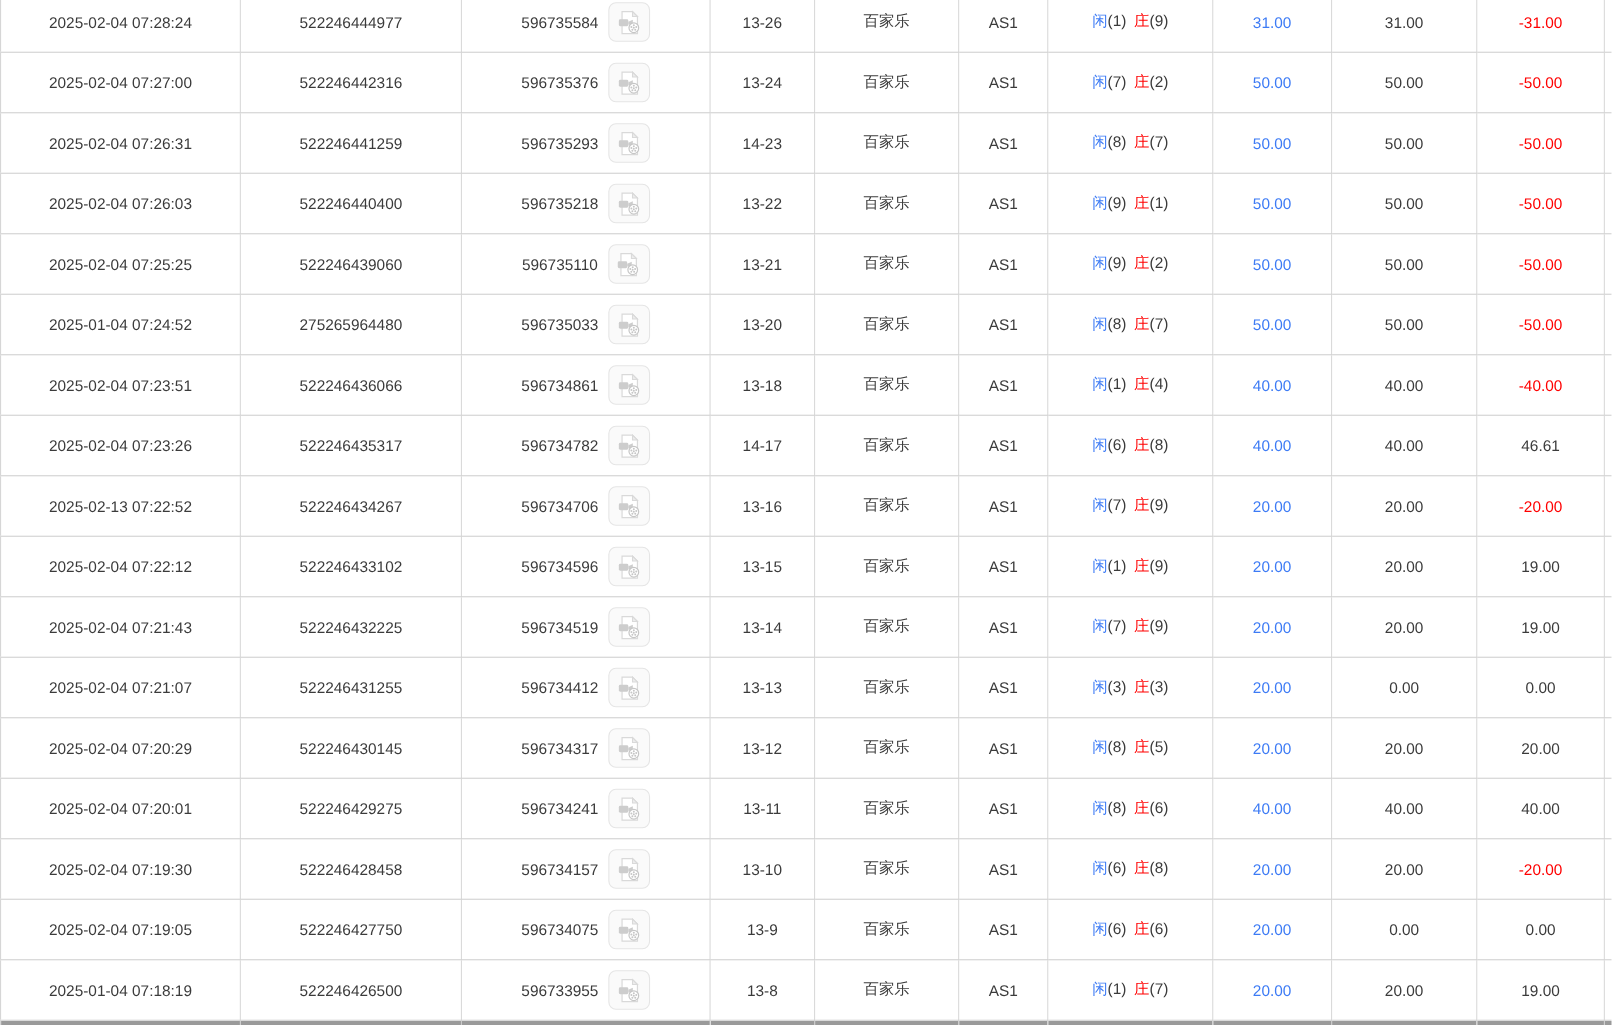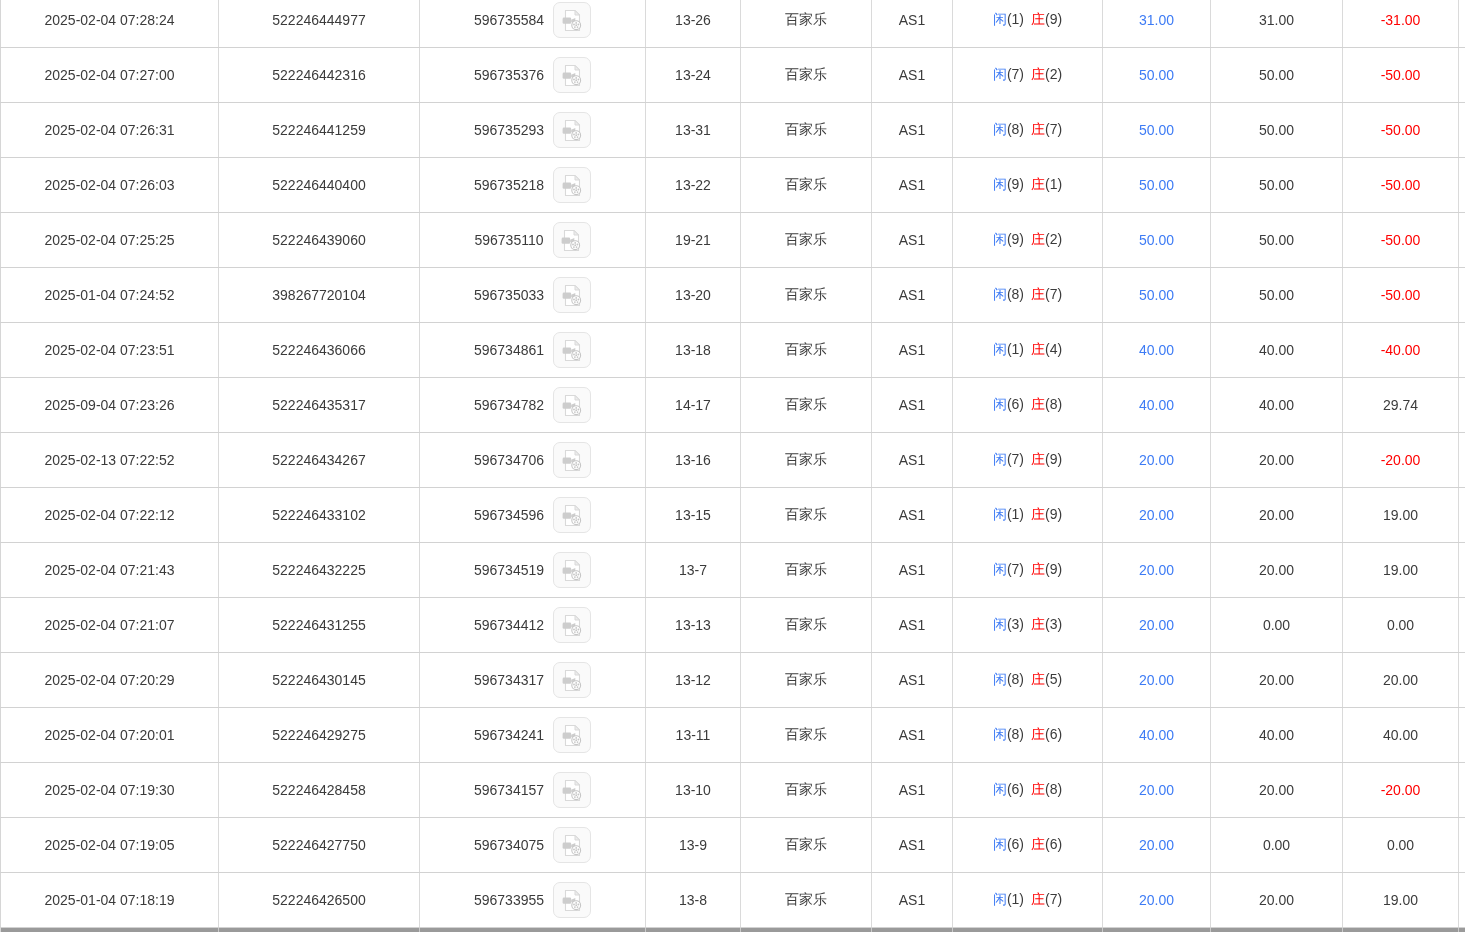--- a/index.html
+++ b/index.html
@@ -131,21 +131,21 @@
         <circle cx="15.2" cy="16.2" r="4.4" fill="#ffffff" stroke="#c6c6c6" stroke-width="1.1"></circle>
         <circle cx="15.2" cy="16.2" r="0.9" fill="#c6c6c6"></circle>
         <circle cx="15.2" cy="13.9" r="0.9" fill="#c6c6c6"></circle>
         <circle cx="17.4" cy="15.5" r="0.9" fill="#c6c6c6"></circle>
         <circle cx="16.5" cy="18.1" r="0.9" fill="#c6c6c6"></circle>
         <circle cx="13.9" cy="18.1" r="0.9" fill="#c6c6c6"></circle>
         <circle cx="13.0" cy="15.5" r="0.9" fill="#c6c6c6"></circle>
       </svg>
             </button>
     </td>
-    <td>13-31</td>
+    <td>14-23</td>
     <td>百家乐</td>
     <td>AS1</td>
     <td class="result-cell">
       <span class="res-player"><span class="blue">闲</span><span>(8)</span></span><span class="res-banker"><span class="red">庄</span><span>(7)</span></span>
     </td>
     <td class="blue">50.00</td>
     <td>50.00</td>
     <td class="neg">-50.00</td>
     <td></td>
   </tr>
@@ -193,34 +193,34 @@
         <circle cx="15.2" cy="16.2" r="4.4" fill="#ffffff" stroke="#c6c6c6" stroke-width="1.1"></circle>
         <circle cx="15.2" cy="16.2" r="0.9" fill="#c6c6c6"></circle>
         <circle cx="15.2" cy="13.9" r="0.9" fill="#c6c6c6"></circle>
         <circle cx="17.4" cy="15.5" r="0.9" fill="#c6c6c6"></circle>
         <circle cx="16.5" cy="18.1" r="0.9" fill="#c6c6c6"></circle>
         <circle cx="13.9" cy="18.1" r="0.9" fill="#c6c6c6"></circle>
         <circle cx="13.0" cy="15.5" r="0.9" fill="#c6c6c6"></circle>
       </svg>
             </button>
     </td>
-    <td>19-21</td>
+    <td>13-21</td>
     <td>百家乐</td>
     <td>AS1</td>
     <td class="result-cell">
       <span class="res-player"><span class="blue">闲</span><span>(9)</span></span><span class="res-banker"><span class="red">庄</span><span>(2)</span></span>
     </td>
     <td class="blue">50.00</td>
     <td>50.00</td>
     <td class="neg">-50.00</td>
     <td></td>
   </tr>
         <tr class="record-row">
     <td>2025-01-04 07:24:52</td>
-    <td>398267720104</td>
+    <td>275265964480</td>
     <td class="gameid-cell">
       <span class="gid">596735033</span><button class="video-btn">
               <svg width="23" height="23" viewBox="0 0 23 23" aria-hidden="true">
         <path d="M4.5 1.5 h9.5 l4.5 4.5 v15.5 h-14 z" fill="#ffffff" stroke="#d9d9d9" stroke-width="1.1"></path>
         <path d="M14 1.5 l4.5 4.5 h-4.5 z" fill="#ededed" stroke="#d9d9d9" stroke-width="1"></path>
         <rect x="1.6" y="8.6" width="8.6" height="6.2" rx="1.3" fill="#cdcdcd"></rect>
         <path d="M10.2 10.7 L14.3 8.9 v6 L10.2 13.1 z" fill="#cdcdcd"></path>
         <circle cx="15.2" cy="16.2" r="4.4" fill="#ffffff" stroke="#c6c6c6" stroke-width="1.1"></circle>
         <circle cx="15.2" cy="16.2" r="0.9" fill="#c6c6c6"></circle>
         <circle cx="15.2" cy="13.9" r="0.9" fill="#c6c6c6"></circle>
@@ -267,21 +267,21 @@
     <td>AS1</td>
     <td class="result-cell">
       <span class="res-player"><span class="blue">闲</span><span>(1)</span></span><span class="res-banker"><span class="red">庄</span><span>(4)</span></span>
     </td>
     <td class="blue">40.00</td>
     <td>40.00</td>
     <td class="neg">-40.00</td>
     <td></td>
   </tr>
         <tr class="record-row">
-    <td>2025-09-04 07:23:26</td>
+    <td>2025-02-04 07:23:26</td>
     <td>522246435317</td>
     <td class="gameid-cell">
       <span class="gid">596734782</span><button class="video-btn">
               <svg width="23" height="23" viewBox="0 0 23 23" aria-hidden="true">
         <path d="M4.5 1.5 h9.5 l4.5 4.5 v15.5 h-14 z" fill="#ffffff" stroke="#d9d9d9" stroke-width="1.1"></path>
         <path d="M14 1.5 l4.5 4.5 h-4.5 z" fill="#ededed" stroke="#d9d9d9" stroke-width="1"></path>
         <rect x="1.6" y="8.6" width="8.6" height="6.2" rx="1.3" fill="#cdcdcd"></rect>
         <path d="M10.2 10.7 L14.3 8.9 v6 L10.2 13.1 z" fill="#cdcdcd"></path>
         <circle cx="15.2" cy="16.2" r="4.4" fill="#ffffff" stroke="#c6c6c6" stroke-width="1.1"></circle>
         <circle cx="15.2" cy="16.2" r="0.9" fill="#c6c6c6"></circle>
@@ -294,21 +294,21 @@
             </button>
     </td>
     <td>14-17</td>
     <td>百家乐</td>
     <td>AS1</td>
     <td class="result-cell">
       <span class="res-player"><span class="blue">闲</span><span>(6)</span></span><span class="res-banker"><span class="red">庄</span><span>(8)</span></span>
     </td>
     <td class="blue">40.00</td>
     <td>40.00</td>
-    <td>29.74</td>
+    <td>46.61</td>
     <td></td>
   </tr>
         <tr class="record-row">
     <td>2025-02-13 07:22:52</td>
     <td>522246434267</td>
     <td class="gameid-cell">
       <span class="gid">596734706</span><button class="video-btn">
               <svg width="23" height="23" viewBox="0 0 23 23" aria-hidden="true">
         <path d="M4.5 1.5 h9.5 l4.5 4.5 v15.5 h-14 z" fill="#ffffff" stroke="#d9d9d9" stroke-width="1.1"></path>
         <path d="M14 1.5 l4.5 4.5 h-4.5 z" fill="#ededed" stroke="#d9d9d9" stroke-width="1"></path>
@@ -379,21 +379,21 @@
         <circle cx="15.2" cy="16.2" r="4.4" fill="#ffffff" stroke="#c6c6c6" stroke-width="1.1"></circle>
         <circle cx="15.2" cy="16.2" r="0.9" fill="#c6c6c6"></circle>
         <circle cx="15.2" cy="13.9" r="0.9" fill="#c6c6c6"></circle>
         <circle cx="17.4" cy="15.5" r="0.9" fill="#c6c6c6"></circle>
         <circle cx="16.5" cy="18.1" r="0.9" fill="#c6c6c6"></circle>
         <circle cx="13.9" cy="18.1" r="0.9" fill="#c6c6c6"></circle>
         <circle cx="13.0" cy="15.5" r="0.9" fill="#c6c6c6"></circle>
       </svg>
             </button>
     </td>
-    <td>13-7</td>
+    <td>13-14</td>
     <td>百家乐</td>
     <td>AS1</td>
     <td class="result-cell">
       <span class="res-player"><span class="blue">闲</span><span>(7)</span></span><span class="res-banker"><span class="red">庄</span><span>(9)</span></span>
     </td>
     <td class="blue">20.00</td>
     <td>20.00</td>
     <td>19.00</td>
     <td></td>
   </tr>

